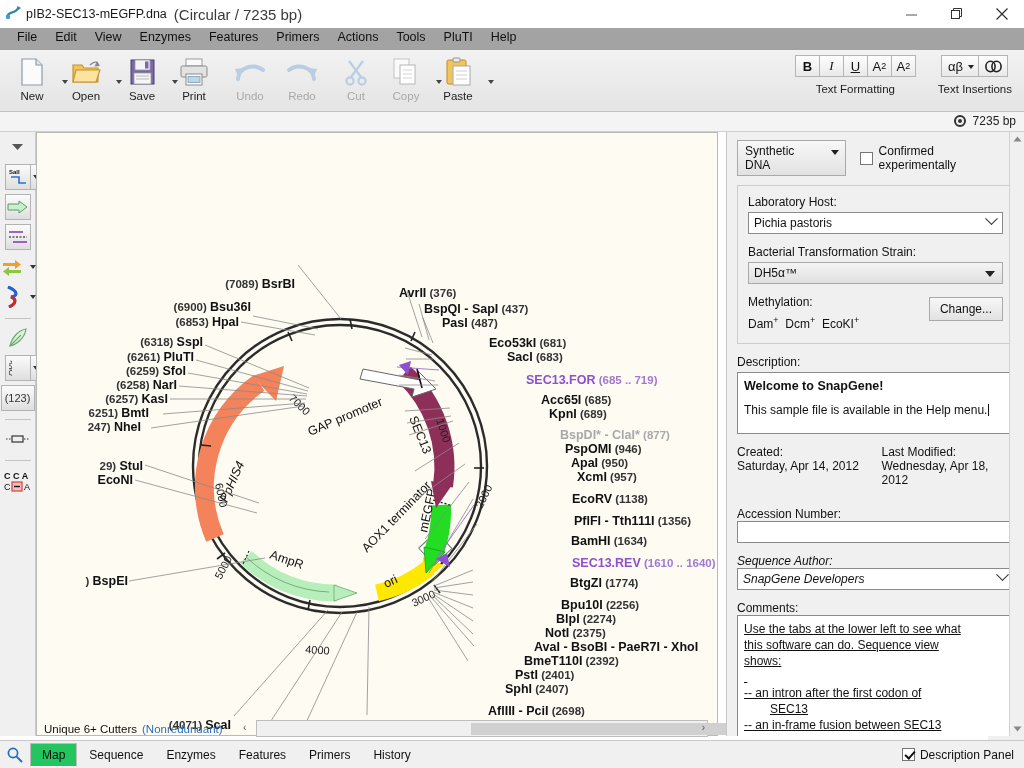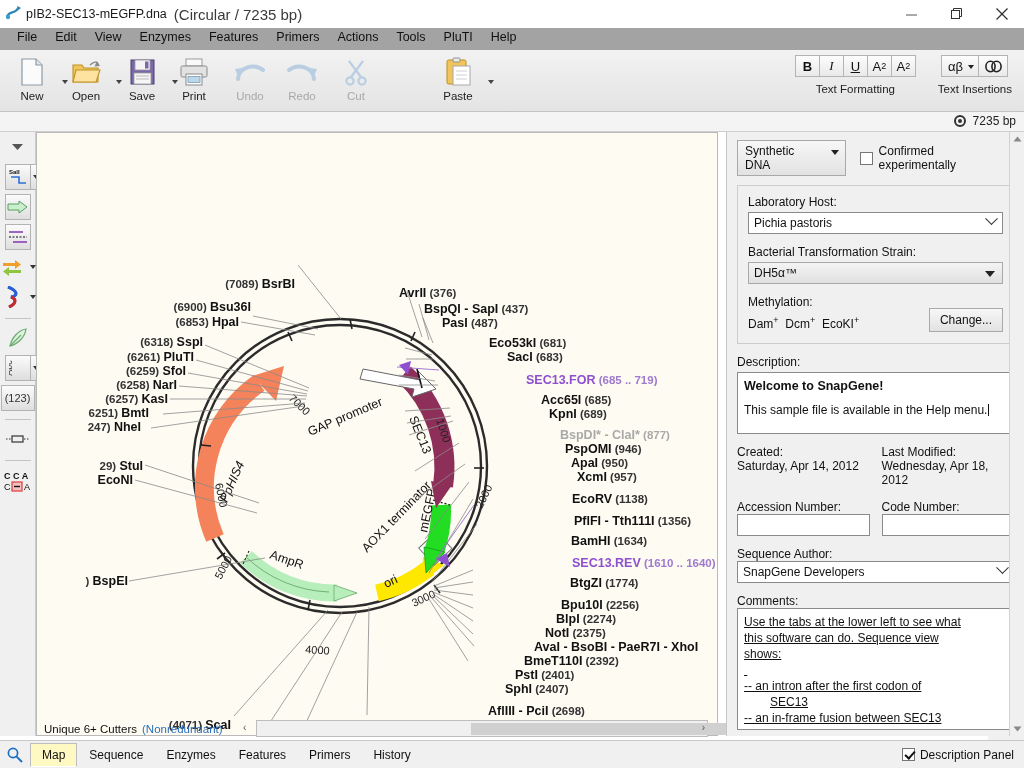--- a/index.html
+++ b/index.html
@@ -174,21 +174,21 @@
   .combo .chev {
     position: absolute; right: 6px; top: 4px; width: 9px; height: 9px;
     border-right: 1.6px solid #333; border-bottom: 1.6px solid #333; transform: rotate(45deg) translate(-2px,-2px);
   }
   .combo.grey { background: linear-gradient(#f4f4f4,#e0e0e0); border: 1px solid #a9a9a9; }
   .combo.grey .tri {
     position: absolute; right: 7px; top: 8px;
     width:0;height:0;border-left:5px solid transparent;border-right:5px solid transparent;border-top:6px solid #222;
   }
   .spacer-8 { height: 11px; }
-  .meth-row { display: flex; align-items: flex-end; justify-content: space-between; gap: 36px; }
+  .meth-row { display: flex; align-items: flex-start; justify-content: space-between; gap: 36px; }
   .meth-vals { font-size: 12px; line-height: 16px; }
   .meth-vals sup { font-size: 9px; }
   .btn-change {
     background: linear-gradient(#f7f7f7,#e2e2e2); border: 1px solid #a9a9a9;
     padding: 4px 10px; font-size: 12px; margin-top: 2px;
   }
   .sectlabel { font-size: 12px; margin-bottom: 3px; }
   .textbox {
     background: #fff; border: 1px solid #8a8a8a; padding: 5px 6px; font-size: 12px;
     line-height: 16px;
@@ -209,21 +209,21 @@
 
   
   .bottombar {
     position: absolute; left: 0; top: 740px; width: 1024px; height: 28px;
     background: #f0f0f0; border-top: 1px solid #c9c9c9; display: flex; align-items: center;
   }
   .search-ico { width: 30px; display: flex; align-items: center; justify-content: center; }
   .btab {
     padding: 4px 11px; font-size: 12px; color: #111; margin-right: 1px;
   }
-  .btab.active { background: #fef9c3; border: 1px solid #bdbdbd; border-bottom-color: #ffffff; }
+  .btab.active { background: #22c55e; border: 1px solid #bdbdbd; border-bottom-color: #ffffff; }
   .bottombar .right { margin-left: auto; display: flex; align-items: center; gap: 5px; padding-right: 10px; font-size: 12px;}
 </style>
 </head>
 <body>
 
 <div class="app">
 
   <div class="titlebar">
     <div class="tb-icon">
       <svg width="17" height="15" viewBox="0 0 17 15">
@@ -363,20 +363,37 @@
               <line x1="6" y1="3" x2="18" y2="19" stroke="#b9cee2" stroke-width="2.2"></line>
               <line x1="20" y1="3" x2="8" y2="19" stroke="#b9cee2" stroke-width="2.2"></line>
               <circle cx="7" cy="23" r="3.6" fill="none" stroke="#b9cee2" stroke-width="2.2"></circle>
               <circle cx="19" cy="23" r="3.6" fill="none" stroke="#b9cee2" stroke-width="2.2"></circle>
             </svg>
         </div>
         <div class="lbl">Cut</div>
       </div>
     </div>
 
+    <div class="tool-group" style="left:380px;">
+      <div class="tool disabled">
+        <div class="glyph">
+          <svg width="28" height="30">
+              <rect x="2" y="2" width="15" height="19" fill="#fafafa" stroke="#c3c3c3" stroke-width="1"></rect>
+              <rect x="8" y="8" width="15" height="19" fill="#ffffff" stroke="#b6b6b6" stroke-width="1"></rect>
+              <line x1="11" y1="13" x2="20" y2="13" stroke="#d2d2d2"></line>
+              <line x1="11" y1="17" x2="20" y2="17" stroke="#d2d2d2"></line>
+              <line x1="11" y1="21" x2="20" y2="21" stroke="#d2d2d2"></line>
+            </svg>
+        </div>
+        <div class="lbl">Copy</div>
+      </div>
+      <div class="caret">
+          <i></i>
+        </div>
+    </div>
 
     <div class="tool-group" style="left:432px;">
       <div class="tool">
         <div class="glyph">
           <svg width="28" height="30">
               <rect x="3" y="3" width="19" height="24" rx="1.5" fill="#f2c55c" stroke="#b8911f" stroke-width="1"></rect>
               <rect x="9" y="1" width="7" height="4" rx="1" fill="#eaeaea" stroke="#8a8a8a" stroke-width="0.9"></rect>
               <rect x="9" y="9" width="17" height="19" fill="#ffffff" stroke="#a8a8a8" stroke-width="1"></rect>
               <line x1="12" y1="14" x2="23" y2="14" stroke="#cfcfcf"></line>
               <line x1="12" y1="18" x2="23" y2="18" stroke="#cfcfcf"></line>
@@ -798,32 +815,28 @@
       <div>
         <div class="dt-lbl">Created:</div>
         <div class="dt-val">Saturday, Apr 14, 2012</div>
       </div>
       <div>
         <div class="dt-lbl">Last Modified:</div>
         <div class="dt-val">Wednesday, Apr 18, 2012</div>
       </div>
     </div>
 
-    <div class="two-col" style="margin-top:13px;">
+    <div class="two-col" style="margin-top:20px;">
       <div>
         <div class="dt-lbl">Accession Number:</div>
         <div class="inp"></div>
       </div>
-      <div>
-        <div class="dt-lbl">Code Number:</div>
-        <div class="inp"></div>
-      </div>
-    </div>
-
-    <div style="margin-top:11px;">
+    </div>
+
+    <div style="margin-top:11px;font-style:italic;">
       <div class="dt-lbl">Sequence Author:</div>
       <div class="combo">
         <span>SnapGene Developers</span>
         <span class="chev"></span>
       </div>
     </div>
 
     <div style="margin-top:11px;">
       <div class="dt-lbl">Comments:</div>
       <div class="textbox comments-box">

